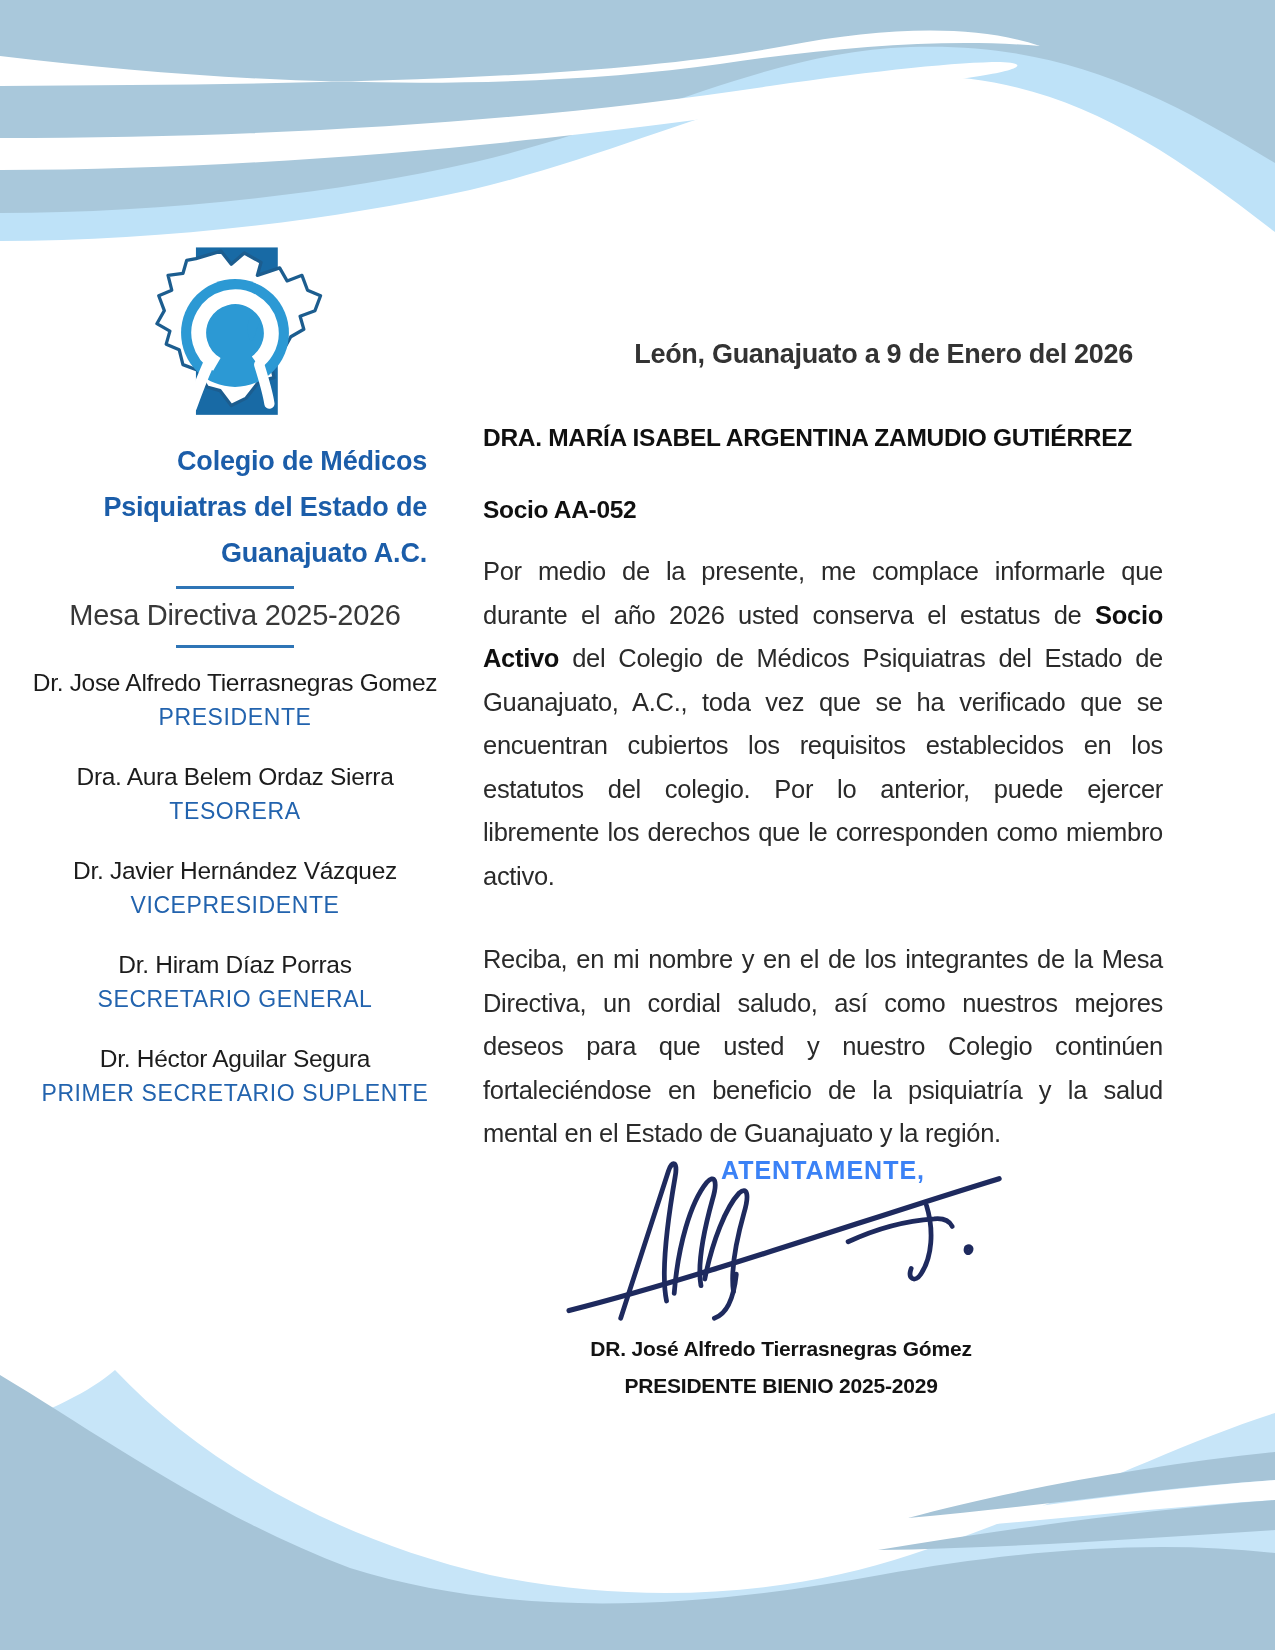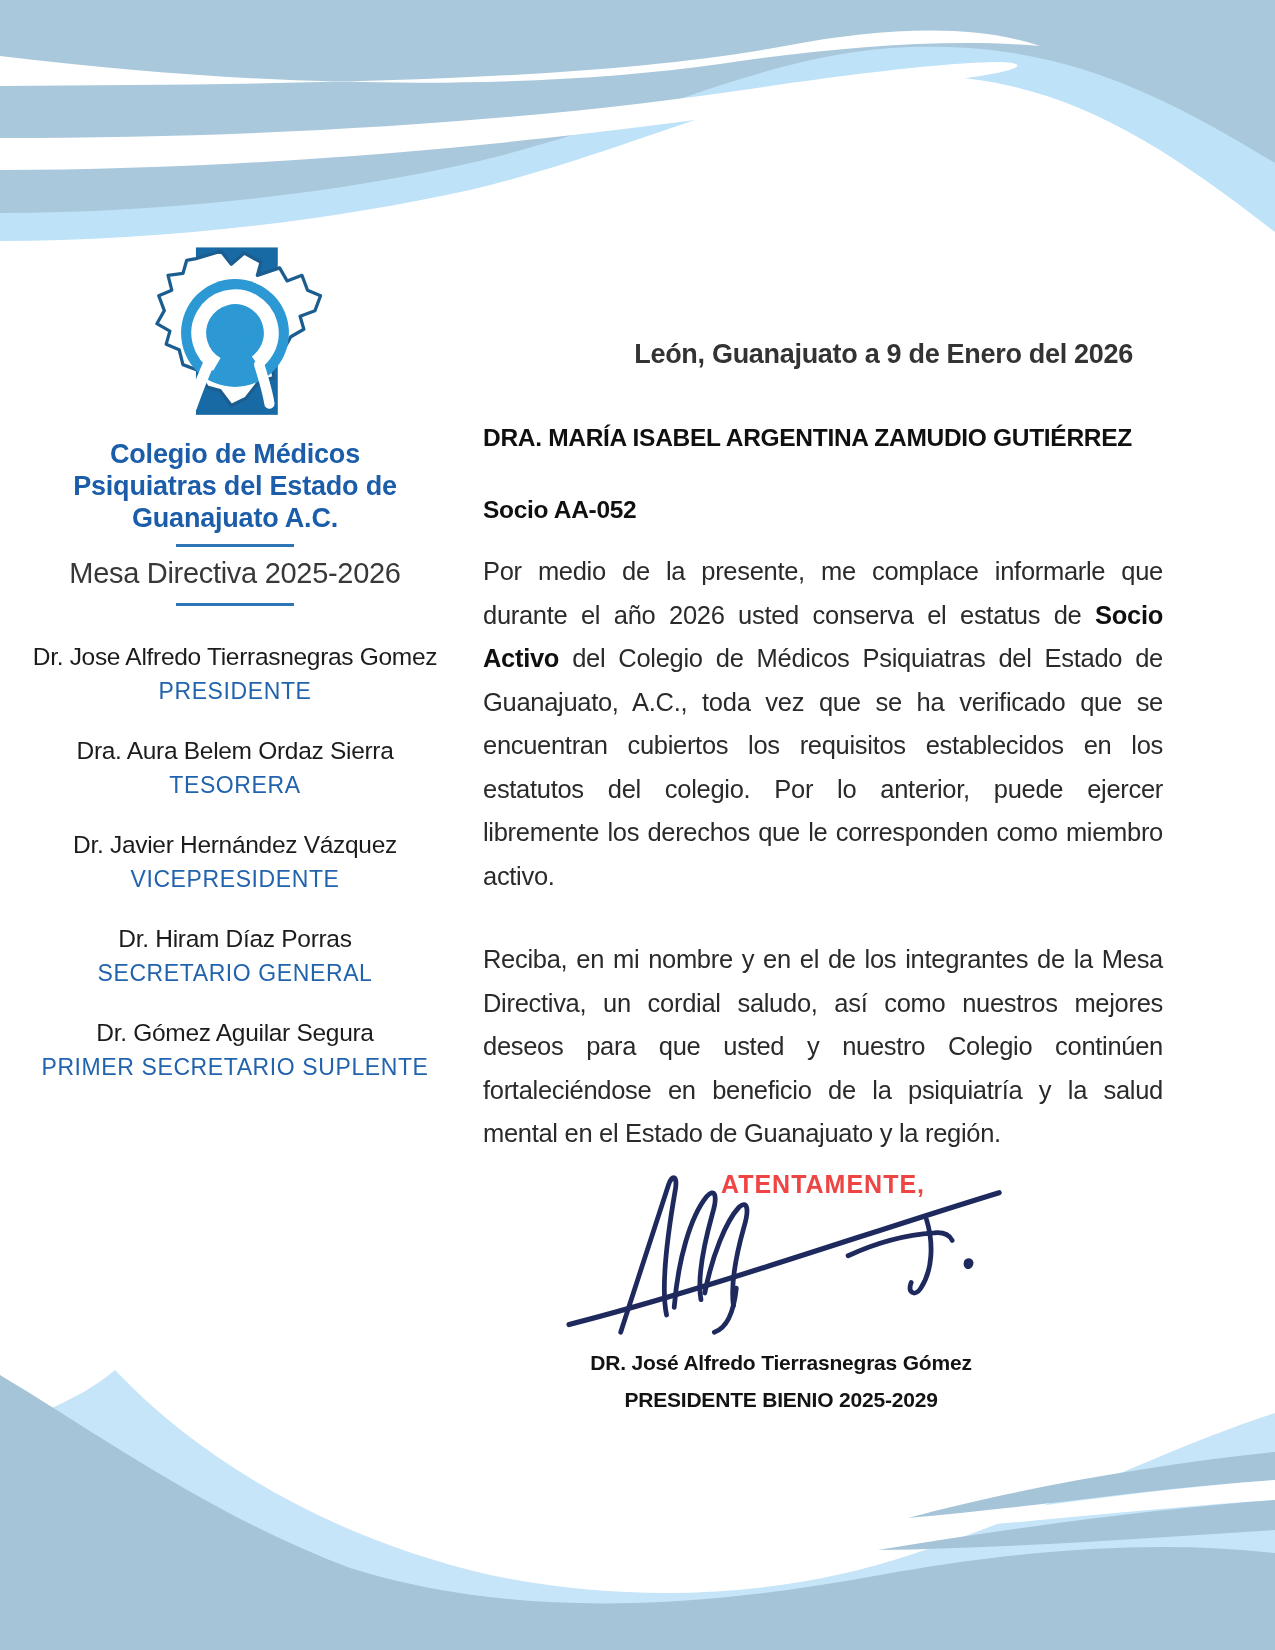--- a/index.html
+++ b/index.html
@@ -16,29 +16,29 @@
   .deco-bottom{bottom:0;height:280px;}
 
   
   .sidebar{
     position:absolute;left:25px;top:240px;width:420px;
     text-align:center;
   }
   .logo{width:190px;height:186px;margin:0 auto;display:block;}
   .org-name{
     width:384px;margin:12px auto 0 auto;
-    font-size:27px;font-weight:bold;line-height:32px;
-    color:#1b5da9;letter-spacing:-0.2px;
+    font-size:27px;font-weight:bold;line-height:46px;
+    color:#1b5da9;letter-spacing:-0.2px;text-align:right;
   }
   .rule{width:118px;height:3px;background:#2e75b6;margin:10px auto 8px auto;}
   .rule2{margin-top:12px;}
   .board-title{
     font-size:29px;color:#383838;line-height:36px;letter-spacing:-0.3px;
   }
-  .members{margin-top:36px;}
+  .members{margin-top:20px;}
   .member{margin-bottom:30px;}
   .member-name{
     font-size:24.5px;color:#1c1c1c;line-height:30px;margin-bottom:4px;
     letter-spacing:-0.3px;
   }
   .member-role{
     font-size:23px;color:#2263ae;line-height:30px;letter-spacing:0.6px;
   }
 
   
@@ -54,22 +54,22 @@
     margin-top:36px;
   }
   .body-par{
     margin:22px 0 0 0;
     font-size:25.5px;line-height:43.5px;color:#2a2a2a;
     text-align:justify;letter-spacing:-0.3px;
   }
   .body-par.second{margin-top:40px;}
   .body-par b{color:#0f0f0f;}
   .closing{
-    margin-top:14px;text-align:center;
-    font-weight:bold;font-size:25px;color:#ef4444;
+    text-align:center;
+    font-weight:bold;font-size:25px;color:#3b82f6;
     letter-spacing:1px;line-height:28px;
   }
   .sig-area{position:relative;height:172px;margin-top:-34px;}
   .sig-svg{position:absolute;left:68px;top:0;width:470px;height:172px;}
   .signer{
     position:relative;left:-42px;margin-top:8px;
     text-align:center;font-weight:bold;color:#131313;
     font-size:21px;line-height:37px;letter-spacing:-0.2px;
   }
   .signer div{white-space:nowrap;}
@@ -125,21 +125,21 @@
       </div>
       <div class="member">
         <div class="member-name">Dr. Javier Hernández Vázquez</div>
         <div class="member-role">VICEPRESIDENTE</div>
       </div>
       <div class="member">
         <div class="member-name">Dr. Hiram Díaz Porras</div>
         <div class="member-role">SECRETARIO GENERAL</div>
       </div>
       <div class="member">
-        <div class="member-name">Dr. Gómez Aguilar Segura</div>
+        <div class="member-name">Dr. Héctor Aguilar Segura</div>
         <div class="member-role">PRIMER SECRETARIO SUPLENTE</div>
       </div>
     </div>
   </aside>
 
   <main class="content">
 
     <div class="date-line">León, Guanajuato a 9 de Enero del 2026</div>
 
     <div class="recipient-name">DRA. MARÍA ISABEL ARGENTINA ZAMUDIO GUTIÉRREZ</div>

